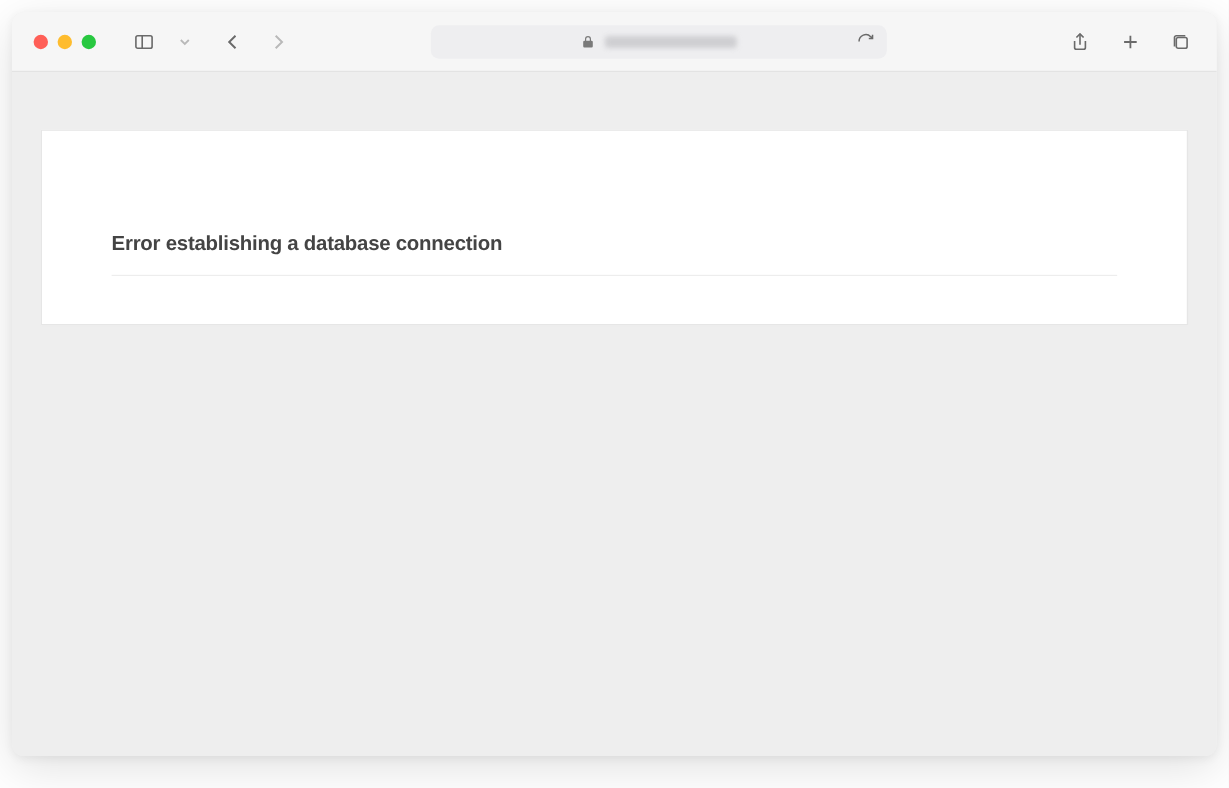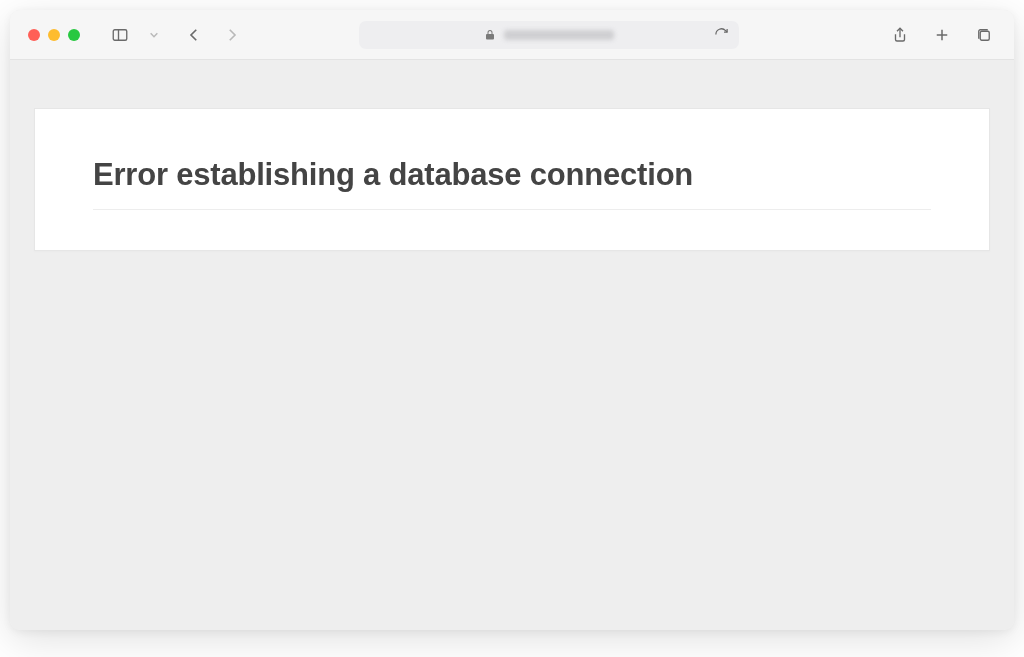--- a/index.html
+++ b/index.html
@@ -111,26 +111,27 @@
       position: relative;
     }
     .error-card {
       margin: 48px 24px 0 24px;
       background: #ffffff;
       border: 1px solid #e6e6e6;
       box-shadow: 0 1px 2px rgba(0,0,0,0.02);
       padding: 48px 58px 40px 58px;
     }
     .error-title {
-      font-size: 31px;
+      font-size: 17px;
       font-weight: 700;
       color: #444444;
       padding-bottom: 16px;
       border-bottom: 1px solid #ededed;
       letter-spacing: -0.2px;
+      margin-top: 36px;
     }
   </style>
 </head>
 <body>
 
 <div class="browser-window">
 
   <div class="toolbar">
 
     <div class="traffic-lights">

